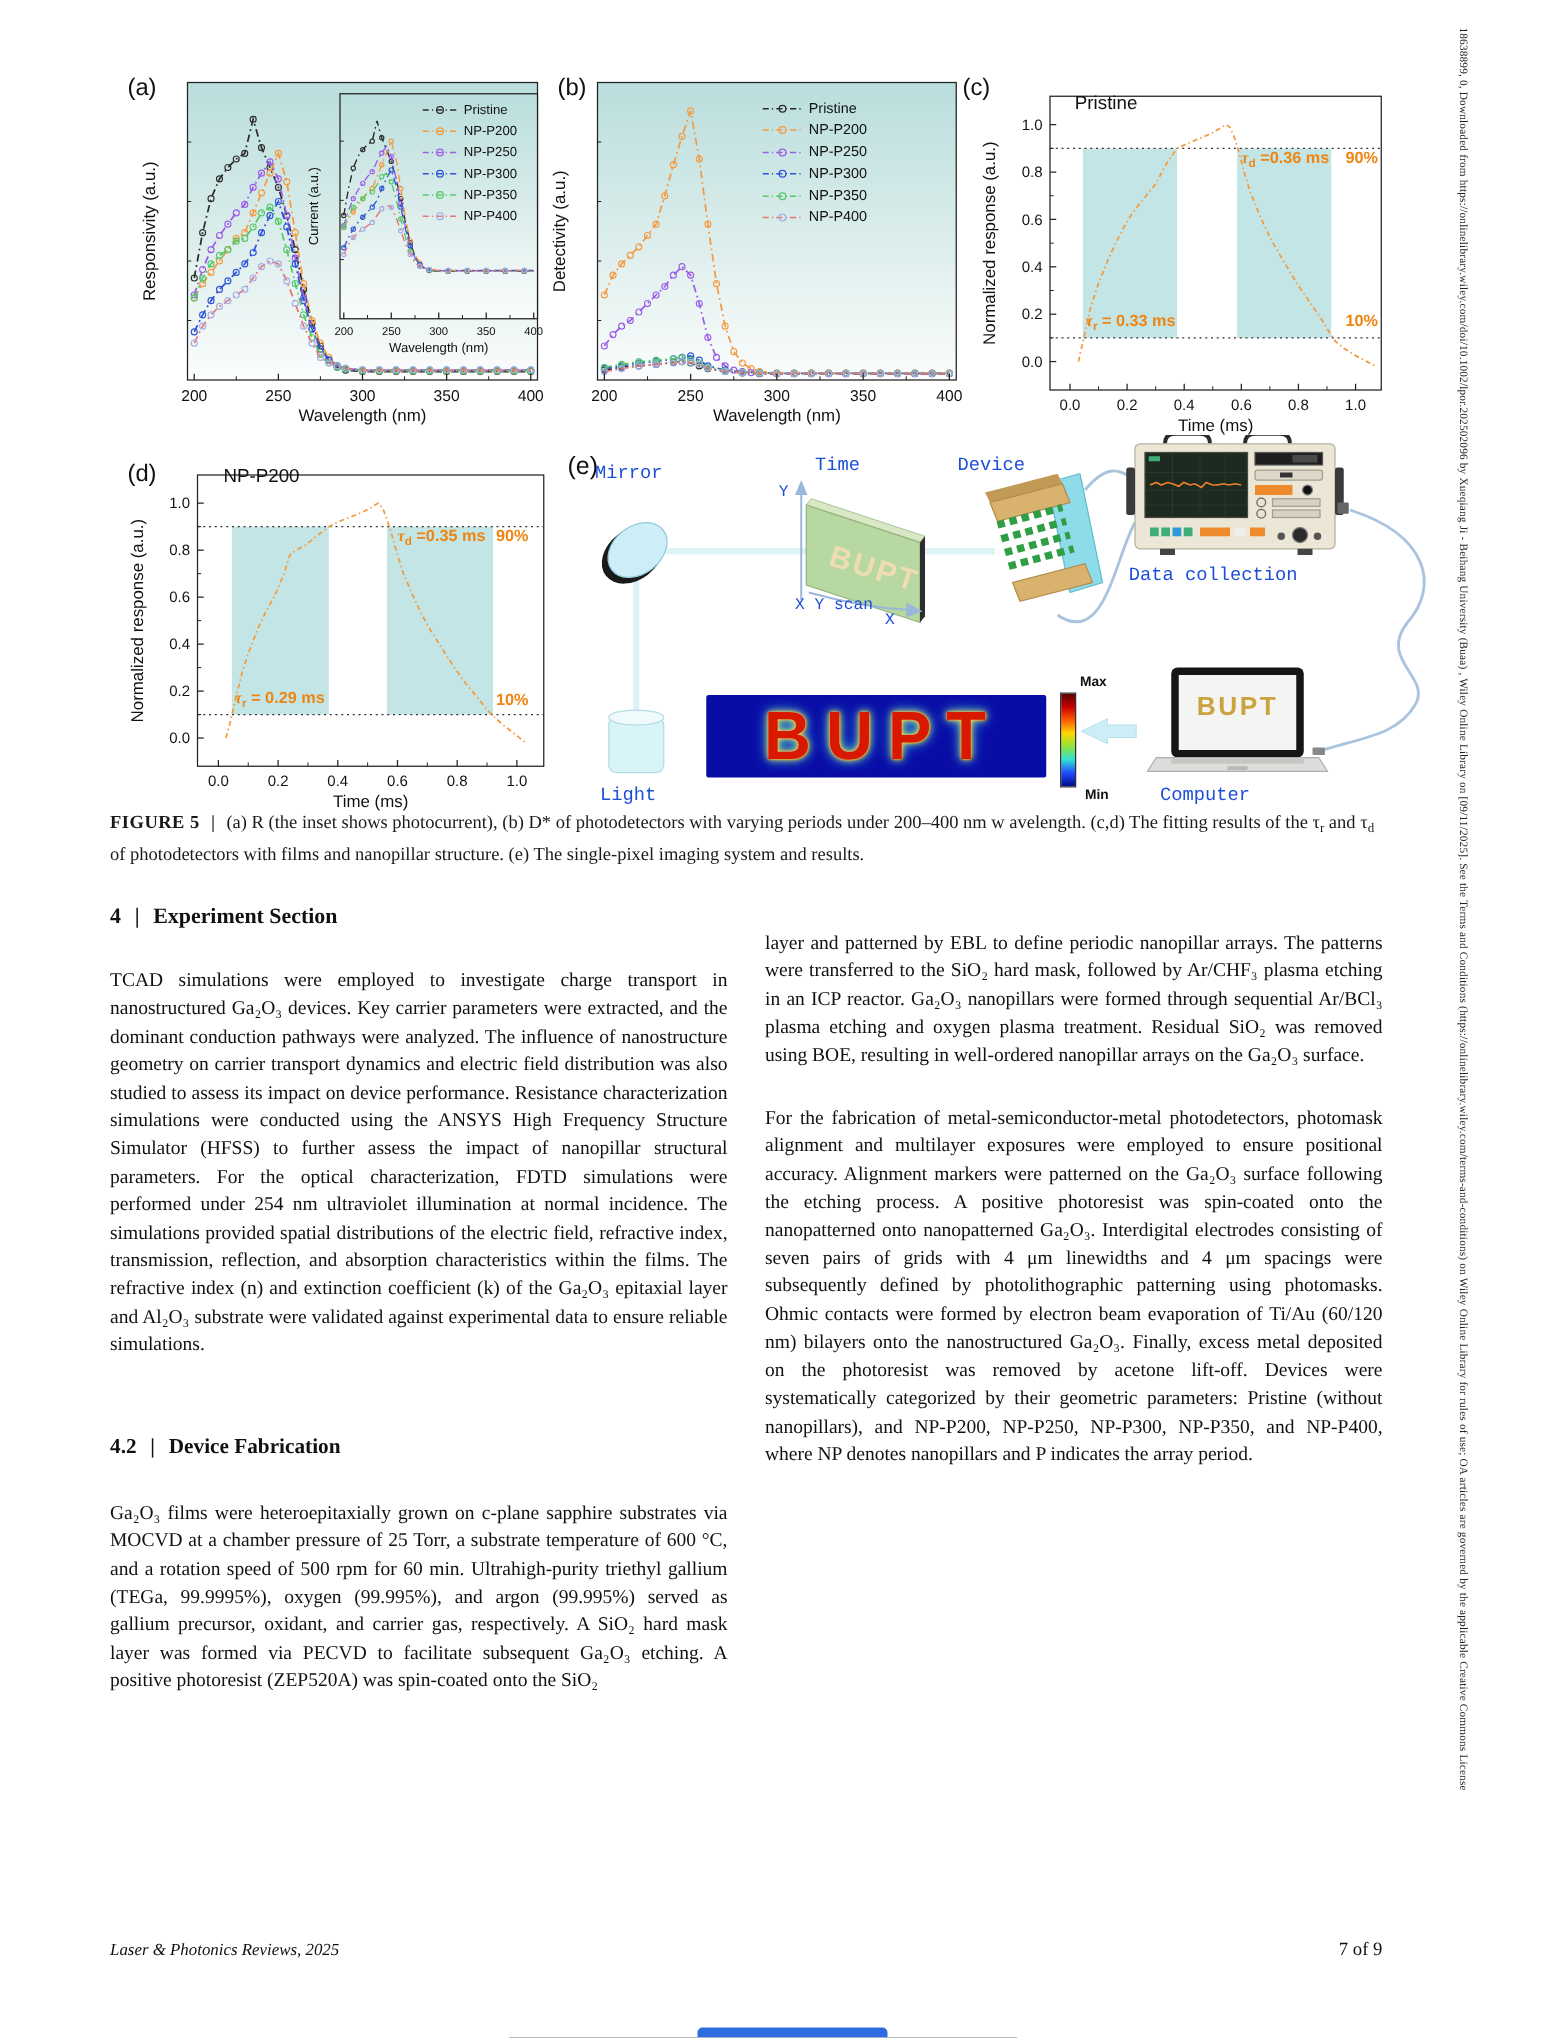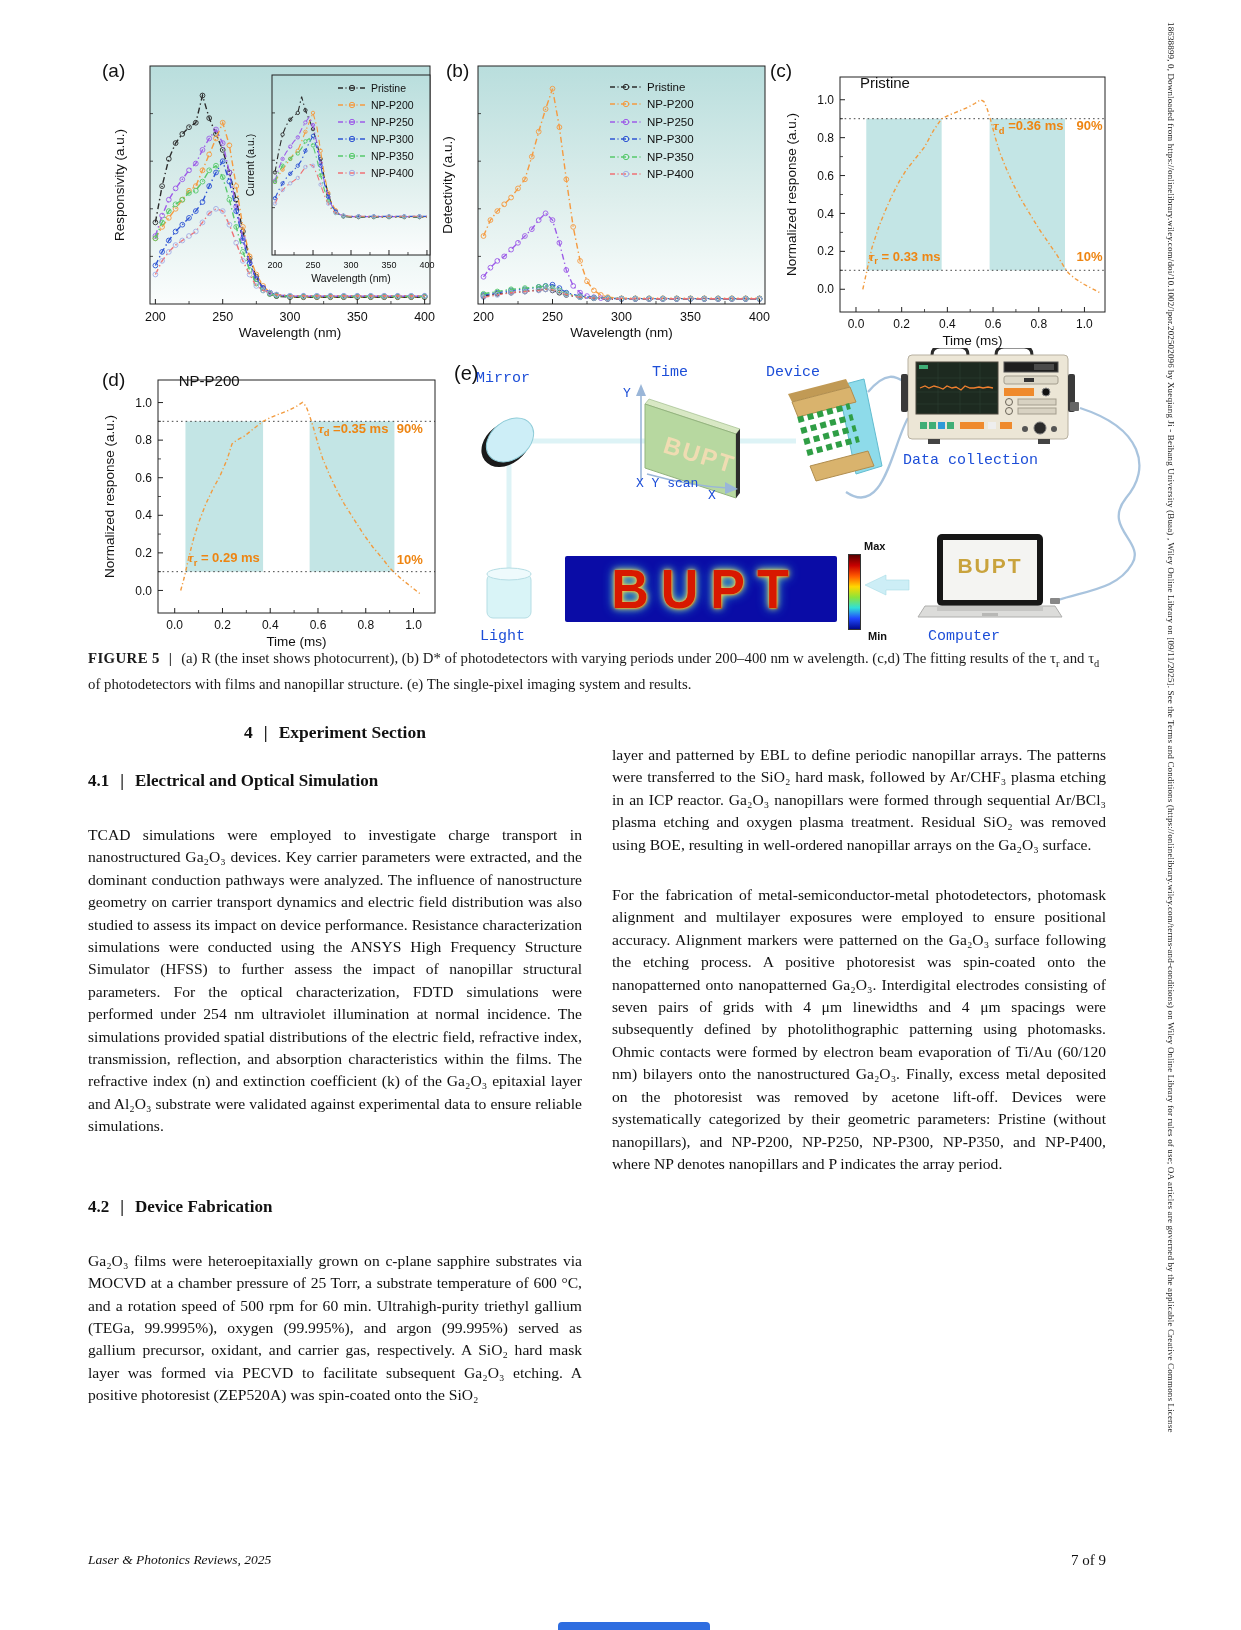--- a/index.html
+++ b/index.html
@@ -24,21 +24,21 @@
   .cblabel{position:absolute;font-family:"Liberation Sans",sans-serif;font-size:11px;font-weight:bold;color:#111;margin-left:28px;}
   .laptop-text{position:absolute;font-family:"Liberation Sans",sans-serif;font-weight:bold;font-size:21px;
       color:#c9a33d;letter-spacing:2px;text-align:center;}
   .caption{position:absolute;left:88px;top:648px;width:1024px;font-size:14.8px;line-height:21px;color:#1a1a1a;}
   .caption b{letter-spacing:0.4px;}
   .cap-pipe{margin:0 9px;font-weight:bold;color:#333;}
   .col{position:absolute;top:716px;width:494px;text-align:justify;font-size:15.6px;line-height:22.4px;}
   #left-col{left:88px;}
   #right-col{left:612px;}
   .col p{margin:28px 0 0;}
-  .col .h1{font-size:17.5px;font-weight:bold;margin:4px 0 0;text-align:center;line-height:24px;}
+  .col .h1{font-size:17.5px;font-weight:bold;margin:4px 0 0;text-align:left;line-height:24px;}
   .col .h2{font-size:17px;font-weight:bold;margin:56px 0 0;text-align:left;line-height:26px;}
   .col .h1 + .h2{margin-top:24px;}
   .col .h1 + p,.col .h2 + p{margin-top:30px;}
   .hpipe{margin:0 11px;}
   .footer{position:absolute;left:88px;top:1552px;width:1018px;font-size:14px;}
   .footer .journal{font-style:italic;float:left;font-size:13.5px;}
   .footer .pageno{float:right;font-size:15px;}
   .sidebar{position:absolute;left:1176px;top:22px;width:1592px;transform:rotate(90deg);
       transform-origin:0 0;font-size:9px;letter-spacing:0.15px;color:#222;white-space:nowrap;}
   .bluebar{position:absolute;left:558px;top:1622px;width:152px;height:8px;background:#2e6de0;border-radius:4px 4px 0 0;}
@@ -903,21 +903,20 @@
     </div>
     <div class="colorbar" style="left:408px;top:206px;"></div>
     <div class="cblabel" style="left:396px;top:192px;">Max</div>
     <div class="cblabel" style="left:400px;top:282px;">Min</div>
   </div>
 
   <div class="caption" id="figure-caption"><b>FIGURE 5</b><span class="cap-pipe">|</span><span>(a) R (the inset shows photocurrent), (b) D* of photodetectors with varying periods under 200–400 nm w avelength. (c,d) The fitting results of the </span><span>τ</span><sub>r</sub><span> and </span><span>τ</span><sub>d</sub><span> of photodetectors with films and nanopillar structure. (e) The single-pixel imaging system and results.</span></div>
 
   <div class="col" id="left-col">
       <div class="h1"><span>4</span><span class="hpipe">|</span><span>Experiment Section</span></div>
-      <div class="h2"><span>4.1</span><span class="hpipe">|</span><span>Electrical and Optical Simulation</span></div>
       <p>TCAD simulations were employed to investigate charge transport in nanostructured Ga₂O₃ devices. Key carrier parameters were extracted, and the dominant conduction pathways were analyzed. The influence of nanostructure geometry on carrier transport dynamics and electric field distribution was also studied to assess its impact on device performance. Resistance characterization simulations were conducted using the ANSYS High Frequency Structure Simulator (HFSS) to further assess the impact of nanopillar structural parameters. For the optical characterization, FDTD simulations were performed under 254 nm ultraviolet illumination at normal incidence. The simulations provided spatial distributions of the electric field, refractive index, transmission, reflection, and absorption characteristics within the films. The refractive index (n) and extinction coefficient (k) of the Ga₂O₃ epitaxial layer and Al₂O₃ substrate were validated against experimental data to ensure reliable simulations.</p>
       <div class="h2"><span>4.2</span><span class="hpipe">|</span><span>Device Fabrication</span></div>
       <p>Ga₂O₃ films were heteroepitaxially grown on c-plane sapphire substrates via MOCVD at a chamber pressure of 25 Torr, a substrate temperature of 600 °C, and a rotation speed of 500 rpm for 60 min. Ultrahigh-purity triethyl gallium (TEGa, 99.9995%), oxygen (99.995%), and argon (99.995%) served as gallium precursor, oxidant, and carrier gas, respectively. A SiO₂ hard mask layer was formed via PECVD to facilitate subsequent Ga₂O₃ etching. A positive photoresist (ZEP520A) was spin-coated onto the SiO₂</p>
     </div>
   <div class="col" id="right-col">
       <p>layer and patterned by EBL to define periodic nanopillar arrays. The patterns were transferred to the SiO₂ hard mask, followed by Ar/CHF₃ plasma etching in an ICP reactor. Ga₂O₃ nanopillars were formed through sequential Ar/BCl₃ plasma etching and oxygen plasma treatment. Residual SiO₂ was removed using BOE, resulting in well-ordered nanopillar arrays on the Ga₂O₃ surface.</p>
       <p>For the fabrication of metal-semiconductor-metal photodetectors, photomask alignment and multilayer exposures were employed to ensure positional accuracy. Alignment markers were patterned on the Ga₂O₃ surface following the etching process. A positive photoresist was spin-coated onto the nanopatterned onto nanopatterned Ga₂O₃. Interdigital electrodes consisting of seven pairs of grids with 4 μm linewidths and 4 μm spacings were subsequently defined by photolithographic patterning using photomasks. Ohmic contacts were formed by electron beam evaporation of Ti/Au (60/120 nm) bilayers onto the nanostructured Ga₂O₃. Finally, excess metal deposited on the photoresist was removed by acetone lift-off. Devices were systematically categorized by their geometric parameters: Pristine (without nanopillars), and NP-P200, NP-P250, NP-P300, NP-P350, and NP-P400, where NP denotes nanopillars and P indicates the array period.</p>
     </div>
 
   <div class="footer">

